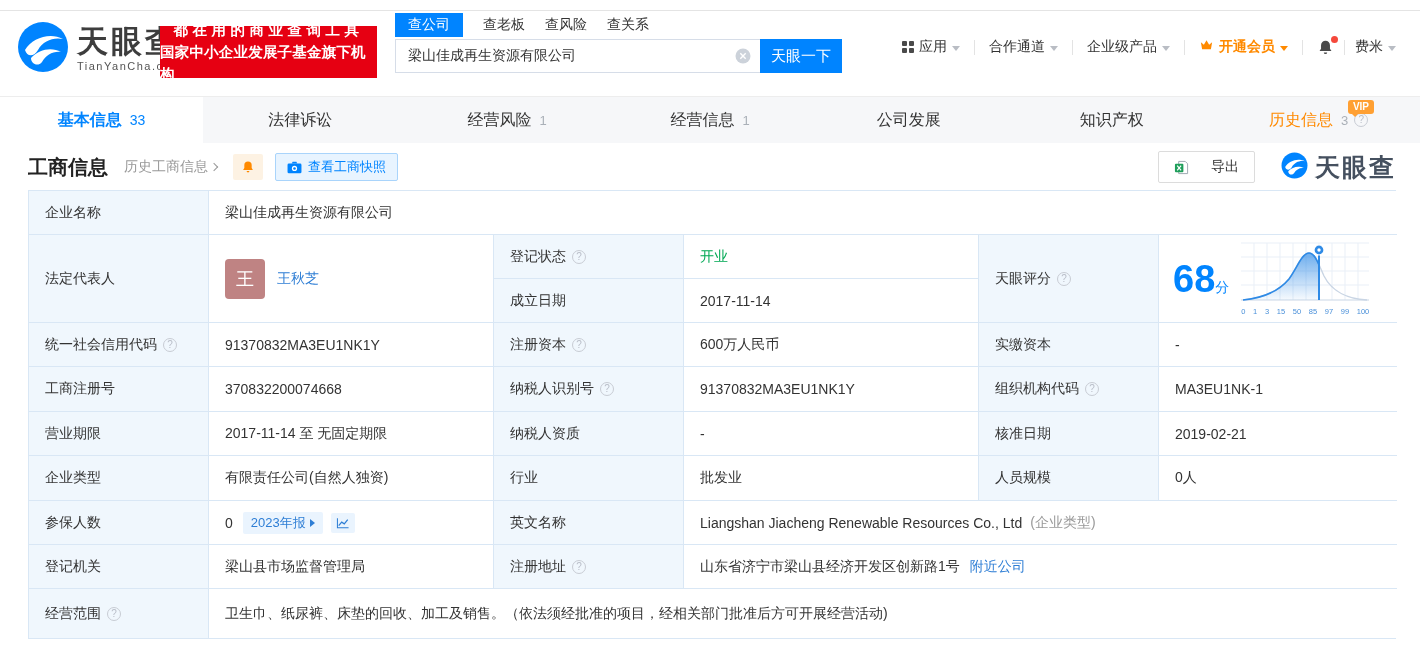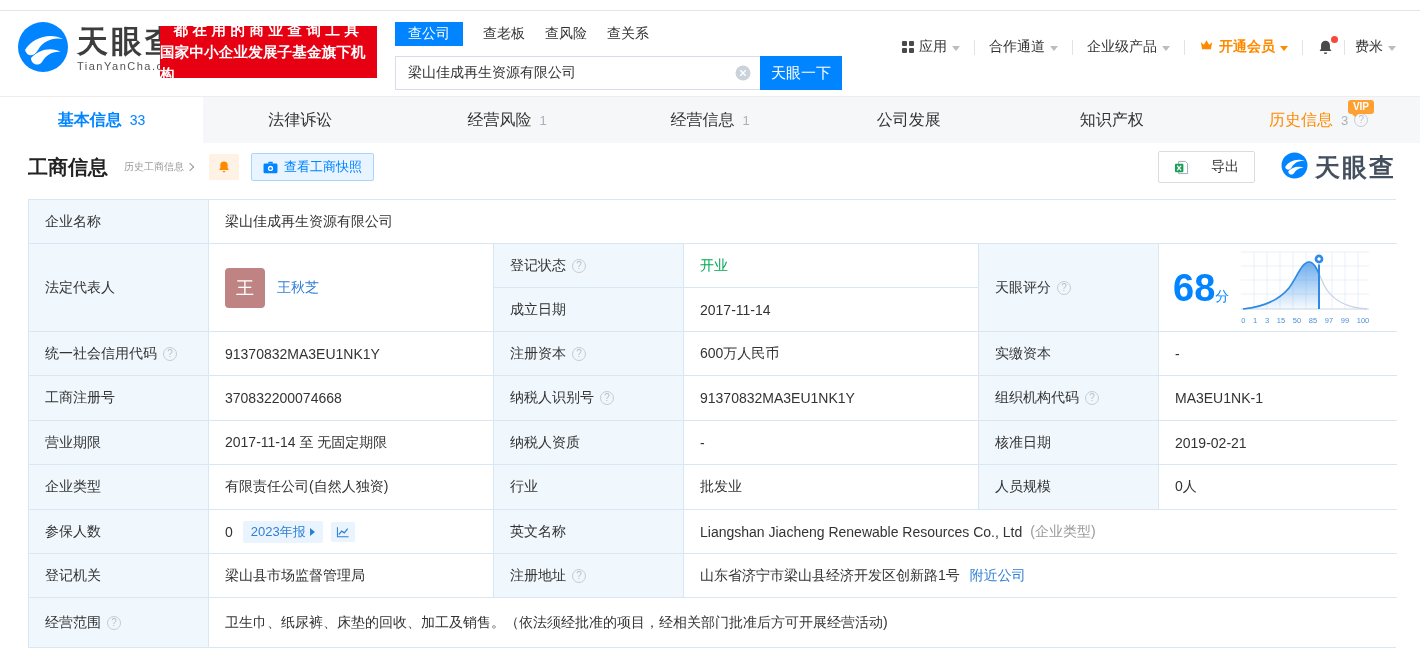--- a/index.html
+++ b/index.html
@@ -16,21 +16,21 @@
   .logo{position:absolute;left:17px;top:21px;display:flex;align-items:center;gap:8px;cursor:pointer;}
   .logo-text .cn{font-size:31px;font-weight:bold;color:#3d3d3d;letter-spacing:3px;line-height:32px;}
   .logo-text .en{font-size:11px;color:#555;letter-spacing:1.5px;margin-top:2px;}
   .slogan{position:absolute;left:160px;top:26px;width:217px;height:52px;background:var(--red);color:#fff;
           font-weight:bold;font-size:14.5px;display:flex;flex-direction:column;justify-content:center;
           align-items:center;line-height:22px;}
   .slogan .l1{letter-spacing:4.5px;}
   .slogan .l2{letter-spacing:0.2px;}
 
   .search{position:absolute;left:395px;top:12px;width:447px;}
-  .search-tabs{display:flex;align-items:center;gap:20px;font-size:14px;height:43px;}
+  .search-tabs{display:flex;align-items:center;gap:20px;font-size:14px;height:26px;}
   .search-tab{color:#333;cursor:pointer;padding:3px 0;}
   .search-tab.active{background:var(--brand-blue);color:#fff;padding:3px 13px;}
   .search-row{display:flex;margin-top:1px;}
   .search-input-wrap{position:relative;width:365px;}
   .search-input{width:100%;height:34px;border:1px solid #d6dde8;border-right:none;padding:0 32px 0 12px;
                 font-size:14px;color:#333;outline:none;font-family:inherit;}
   .clear-btn{position:absolute;right:9px;top:9px;width:16px;height:16px;cursor:pointer;}
   .search-btn{width:82px;height:34px;background:var(--brand-blue);color:#fff;border:none;font-size:15px;
               cursor:pointer;font-family:inherit;}
 
@@ -57,34 +57,34 @@
   .vip-badge{position:absolute;top:3px;right:46px;background:#ffa033;color:#fff;font-size:10px;font-weight:bold;
              padding:1px 5px;border-radius:3px;line-height:12px;}
   .vip-badge:after{content:"";position:absolute;left:3px;bottom:-3px;border-left:4px solid transparent;
                    border-right:4px solid transparent;border-top:4px solid #ffa033;}
   .help{display:inline-flex;align-items:center;justify-content:center;width:14px;height:14px;border-radius:50%;
         border:1px solid #c8ccd4;color:#b9bec8;font-size:10px;line-height:1;margin-left:6px;flex:none;cursor:pointer;}
 
   
   .sec-head{position:absolute;top:152px;left:28px;right:24px;display:flex;align-items:center;height:30px;}
   .sec-title{font-size:20px;font-weight:bold;color:#222;}
-  .hist-link{display:flex;align-items:center;margin-left:16px;font-size:10px;color:#999;cursor:pointer;gap:3px;}
+  .hist-link{display:flex;align-items:center;margin-left:16px;font-size:14px;color:#999;cursor:pointer;gap:3px;}
   .chev{width:6px;height:6px;border-top:1px solid #999;border-right:1px solid #999;transform:rotate(45deg);}
   .bell-btn{margin-left:16px;width:30px;height:26px;background:#fdf2e3;border-radius:2px;display:flex;
             align-items:center;justify-content:center;cursor:pointer;}
   .snap-btn{margin-left:12px;display:flex;align-items:center;gap:6px;background:#e8f4ff;border:1px solid #a9d4fb;
             border-radius:2px;color:var(--brand-blue);font-size:13px;padding:4px 11px;cursor:pointer;}
   .spacer{flex:1;}
   .export-btn{display:flex;align-items:center;gap:22px;border:1px solid #dcdcdc;background:#fff;border-radius:2px;
               color:#333;font-size:14px;padding:6px 15px;cursor:pointer;}
   .watermark{display:flex;align-items:center;gap:7px;margin-left:26px;}
   .watermark .wm-text{font-size:25px;font-weight:bold;color:#45505f;letter-spacing:2px;}
 
   
-  .biz-table{position:absolute;left:28px;top:199px;width:1368px;display:grid;
+  .biz-table{position:absolute;left:28px;top:190px;width:1368px;display:grid;
              grid-template-columns:180px 285px 190px 295px 180px 238px;
              grid-template-rows:44px 44px 44px 44px 45px 44px 45px 44px 44px 49px;
              border:1px solid var(--border);font-size:14px;}
   .cell{border-right:1px solid var(--border);border-bottom:1px solid var(--border);display:flex;
         align-items:center;padding:0 16px;overflow:hidden;white-space:nowrap;}
   .lbl{background:var(--label-bg);color:#333;}
   .val{background:#fff;color:#333;}
   .edge{border-right:none;}
   .last{border-bottom:none;}
   .sp5{grid-column:2/7;} .sp46{grid-column:4/7;} .rsp2{grid-row:span 2;}

